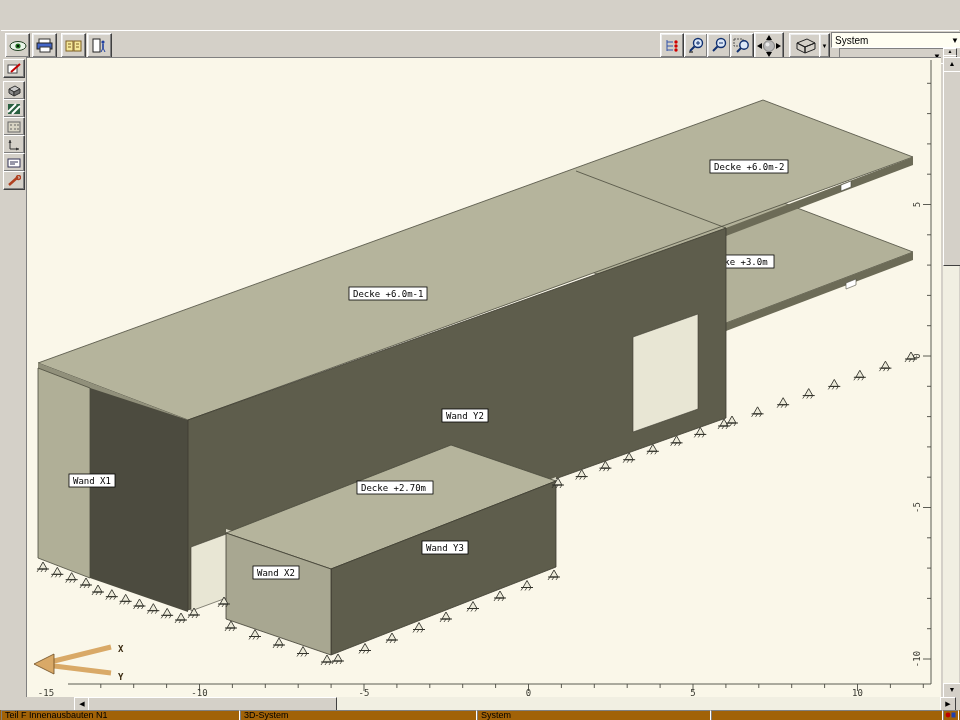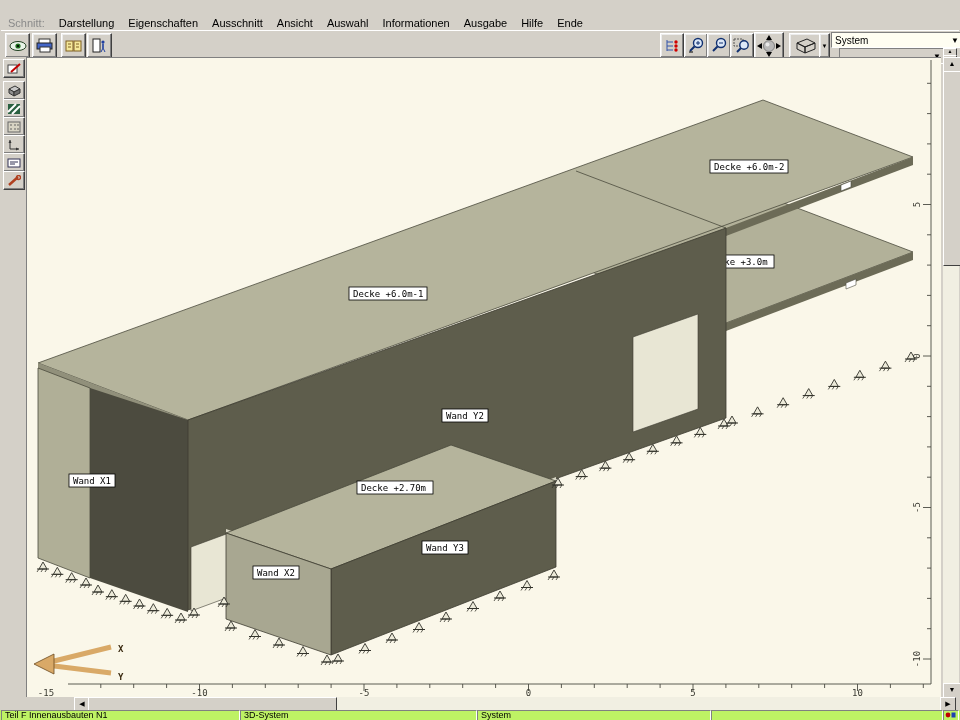--- a/index.html
+++ b/index.html
@@ -26,42 +26,30 @@
   .canvas{position:absolute;left:26px;top:57px;width:915px;height:640px;background:#faf7e9;box-shadow:inset 1px 1px 0 #808080;}
   
   .vscroll{position:absolute;right:1px;top:57px;width:16px;height:640px;background:#f1efe2;}
   .vscroll .thumb{position:absolute;left:0;top:14px;width:16px;height:193px;background:#d4d0c8;border:1px solid;border-color:#fff #404040 #404040 #fff;}
   .sarrow{position:absolute;width:16px;height:14px;background:#d4d0c8;border:1px solid;border-color:#fff #404040 #404040 #fff;font-size:7px;line-height:12px;text-align:center;color:#000;}
   .hscroll{position:absolute;left:0;top:697px;width:960px;height:13px;background:#d4d0c8;}
   .hscroll .track{position:absolute;left:74px;top:0;width:880px;height:13px;background:#f1efe2;}
   .hscroll .thumb{position:absolute;left:88px;top:0;width:247px;height:13px;background:#d4d0c8;border:1px solid;border-color:#fff #404040 #404040 #fff;}
   .harrow{position:absolute;top:0;width:14px;height:13px;background:#d4d0c8;border:1px solid;border-color:#fff #404040 #404040 #fff;font-size:7px;line-height:11px;text-align:center;color:#000;}
   
-  .statusbar{position:absolute;left:0;bottom:0;width:960px;height:10px;background:#bef264;font-size:9px;color:#000;}
+  .statusbar{position:absolute;left:0;bottom:0;width:960px;height:10px;background:#a16207;font-size:9px;color:#000;}
   .scell{position:absolute;top:0;height:9px;border:1px solid;border-color:#808080 #fff #fff #808080;padding-left:3px;white-space:nowrap;overflow:hidden;line-height:9px;}
   svg text{font-family:"DejaVu Sans Mono",monospace;}
 </style>
 </head>
 <body>
 
 <div class="window">
 
 
-  <div class="menubar">
-    <span class="menu-item disabled">Schnitt:</span>
-    <span class="menu-item">Darstellung</span>
-    <span class="menu-item">Eigenschaften</span>
-    <span class="menu-item">Ausschnitt</span>
-    <span class="menu-item">Ansicht</span>
-    <span class="menu-item">Auswahl</span>
-    <span class="menu-item">Informationen</span>
-    <span class="menu-item">Ausgabe</span>
-    <span class="menu-item">Hilfe</span>
-    <span class="menu-item">Ende</span>
-  </div>
 
   <div class="toolbar">
     <div class="tbtn" style="left:4px">
       <svg width="18" height="14">
           <ellipse cx="9" cy="7" rx="8" ry="4.5" fill="#e8f4e8" stroke="#204020"></ellipse>
           <circle cx="9" cy="7" r="2.6" fill="#207020"></circle>
           <circle cx="9" cy="7" r="1.1" fill="#000"></circle>
         </svg>
     </div>
     <div class="tbtn" style="left:31px">

